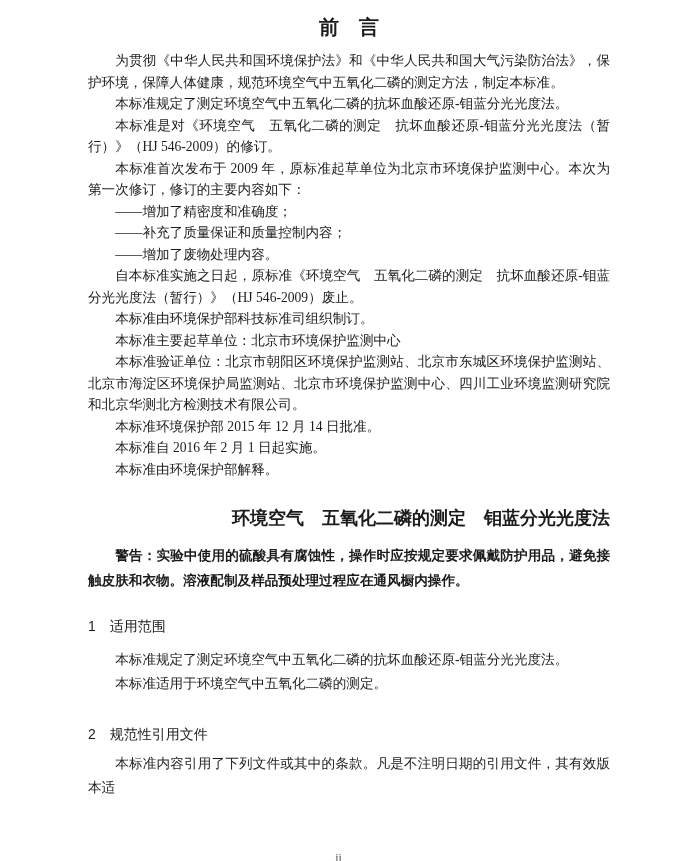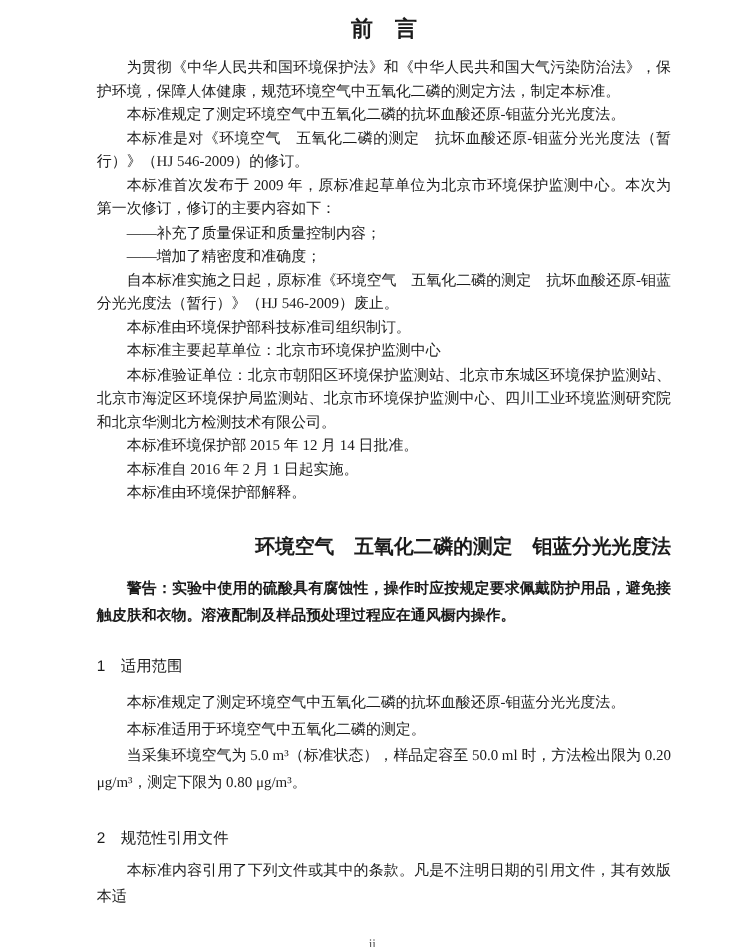--- a/index.html
+++ b/index.html
@@ -70,39 +70,39 @@
 
 <div class="page">
   <div class="content">
 
     <h1 class="foreword-title">前　言</h1>
 
     <p class="fw">为贯彻《中华人民共和国环境保护法》和《中华人民共和国大气污染防治法》，保护环境，保障人体健康，规范环境空气中五氧化二磷的测定方法，制定本标准。</p>
     <p class="fw">本标准规定了测定环境空气中五氧化二磷的抗坏血酸还原-钼蓝分光光度法。</p>
     <p class="fw">本标准是对《环境空气　五氧化二磷的测定　抗坏血酸还原-钼蓝分光光度法（暂行）》（HJ 546-2009）的修订。</p>
     <p class="fw">本标准首次发布于 2009 年，原标准起草单位为北京市环境保护监测中心。本次为第一次修订，修订的主要内容如下：</p>
+    <p class="fw">——增加了精密度和准确度；</p>
     <p class="fw">——补充了质量保证和质量控制内容；</p>
-    <p class="fw">——增加了精密度和准确度；</p>
+    <p class="fw">——增加了废物处理内容。</p>
     <p class="fw">自本标准实施之日起，原标准《环境空气　五氧化二磷的测定　抗坏血酸还原-钼蓝分光光度法（暂行）》（HJ 546-2009）废止。</p>
     <p class="fw">本标准由环境保护部科技标准司组织制订。</p>
     <p class="fw">本标准主要起草单位：北京市环境保护监测中心</p>
     <p class="fw">本标准验证单位：北京市朝阳区环境保护监测站、北京市东城区环境保护监测站、北京市海淀区环境保护局监测站、北京市环境保护监测中心、四川工业环境监测研究院和北京华测北方检测技术有限公司。</p>
     <p class="fw">本标准环境保护部 2015 年 12 月 14 日批准。</p>
     <p class="fw">本标准自 2016 年 2 月 1 日起实施。</p>
     <p class="fw">本标准由环境保护部解释。</p>
 
     <h2 class="doc-title">环境空气　五氧化二磷的测定　钼蓝分光光度法</h2>
 
     <p class="warning">警告：实验中使用的硫酸具有腐蚀性，操作时应按规定要求佩戴防护用品，避免接触皮肤和衣物。溶液配制及样品预处理过程应在通风橱内操作。</p>
 
     <h3 class="sec">1　适用范围</h3>
     <div class="sec-body">
       <p class="sec-p">本标准规定了测定环境空气中五氧化二磷的抗坏血酸还原-钼蓝分光光度法。</p>
       <p class="sec-p">本标准适用于环境空气中五氧化二磷的测定。</p>
-      <p class="sec-p">当采集环境空气为 5.0 m³（标准状态），样品定容至 50.0 ml 时，方法检出限为 0.20 μg/m³，测定下限为 0.80 μg/m³。</p>
     </div>
 
     <h3 class="sec sec2">2　规范性引用文件</h3>
     <div class="sec-body sec-body2">
       <p class="sec-p">本标准内容引用了下列文件或其中的条款。凡是不注明日期的引用文件，其有效版本适</p>
     </div>
 
   </div>
 
   <div class="page-number">ii</div>

